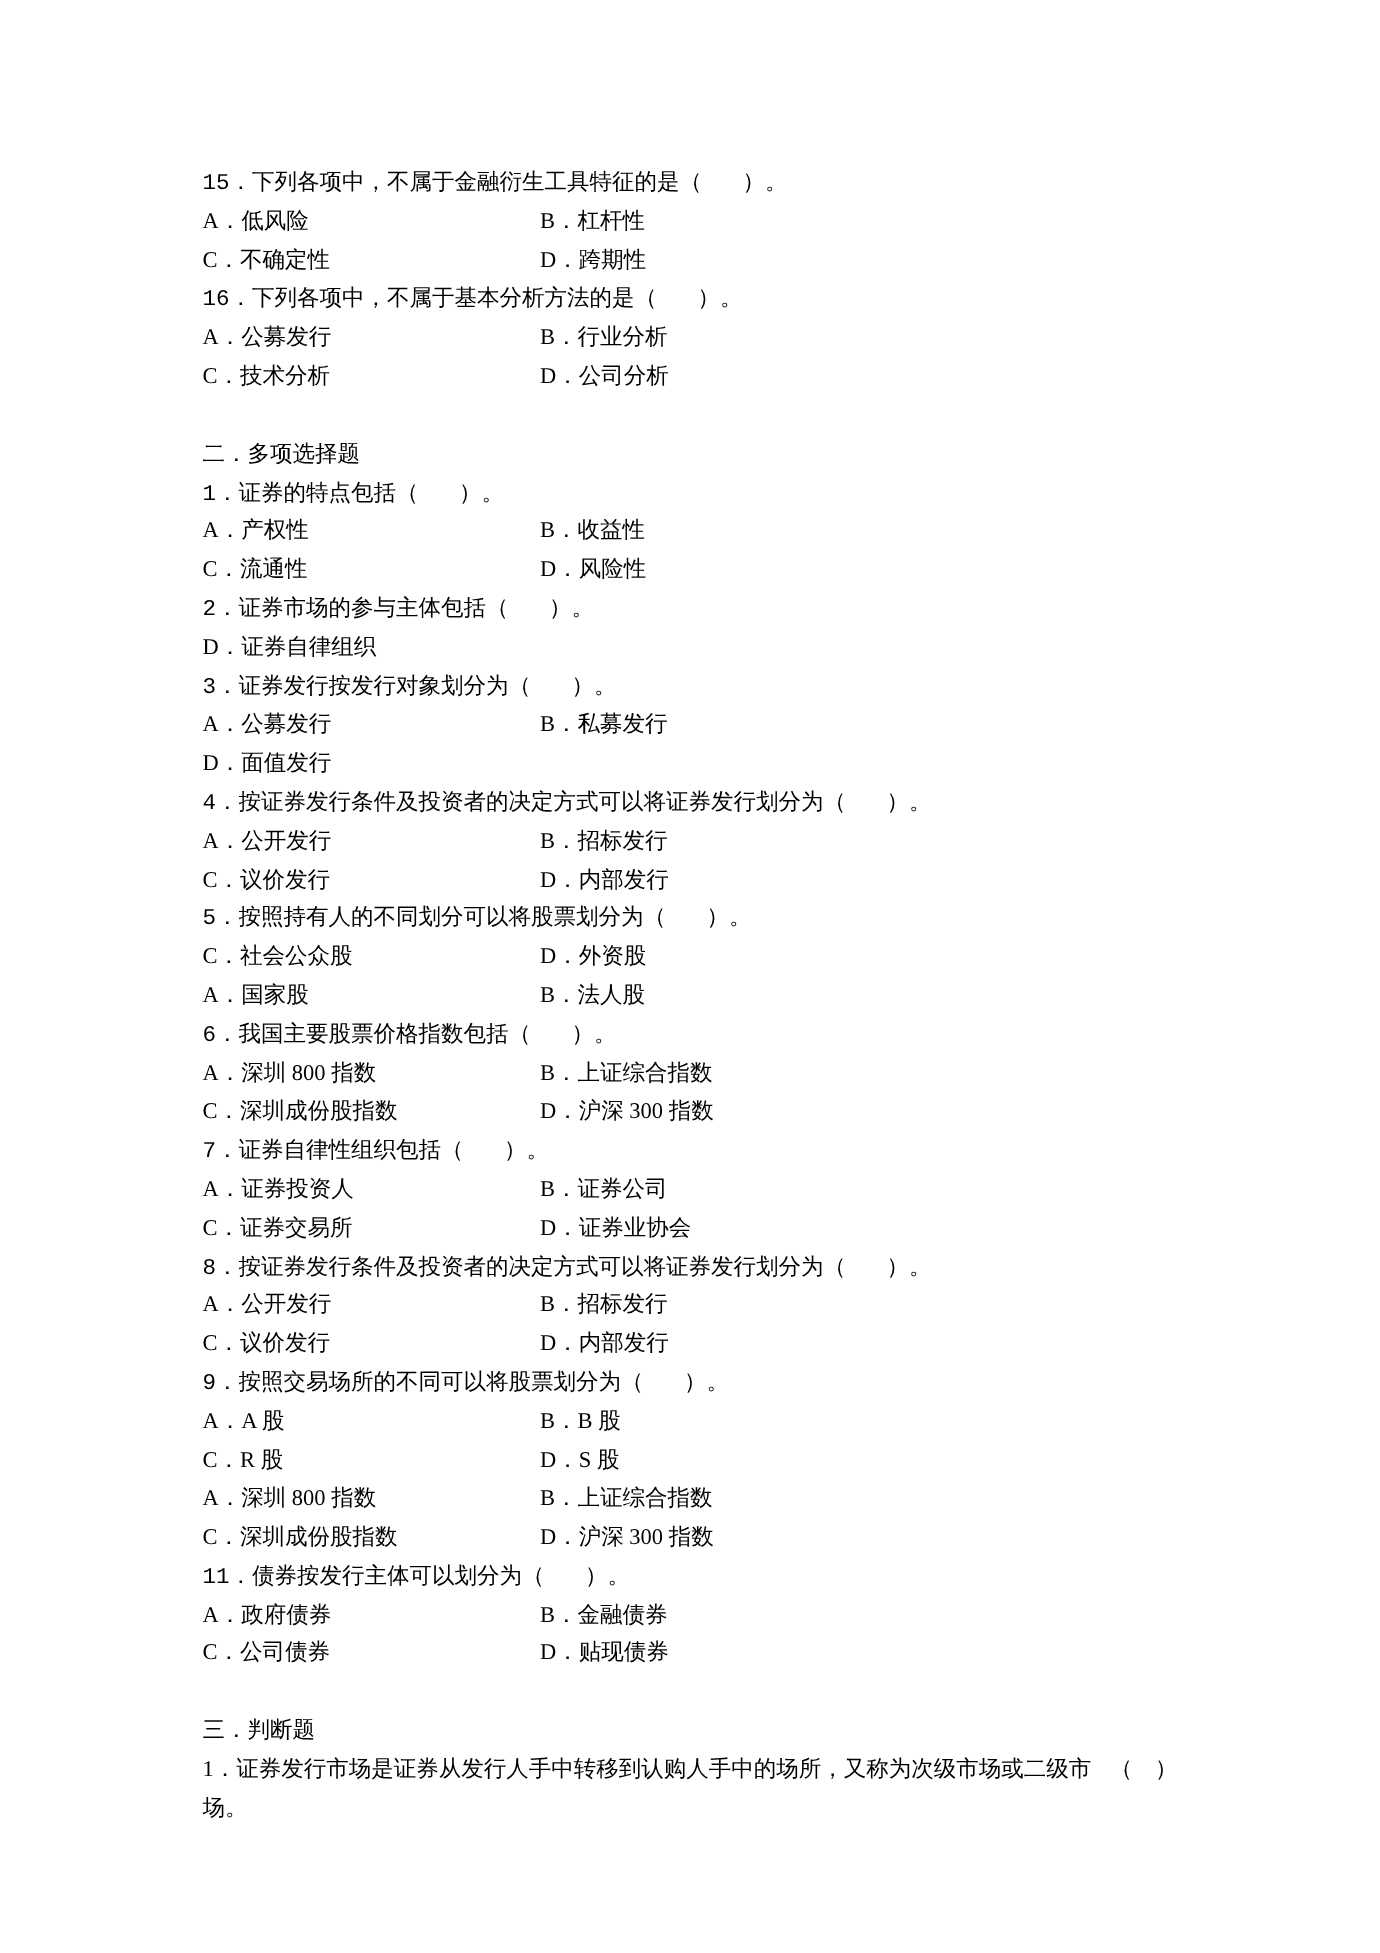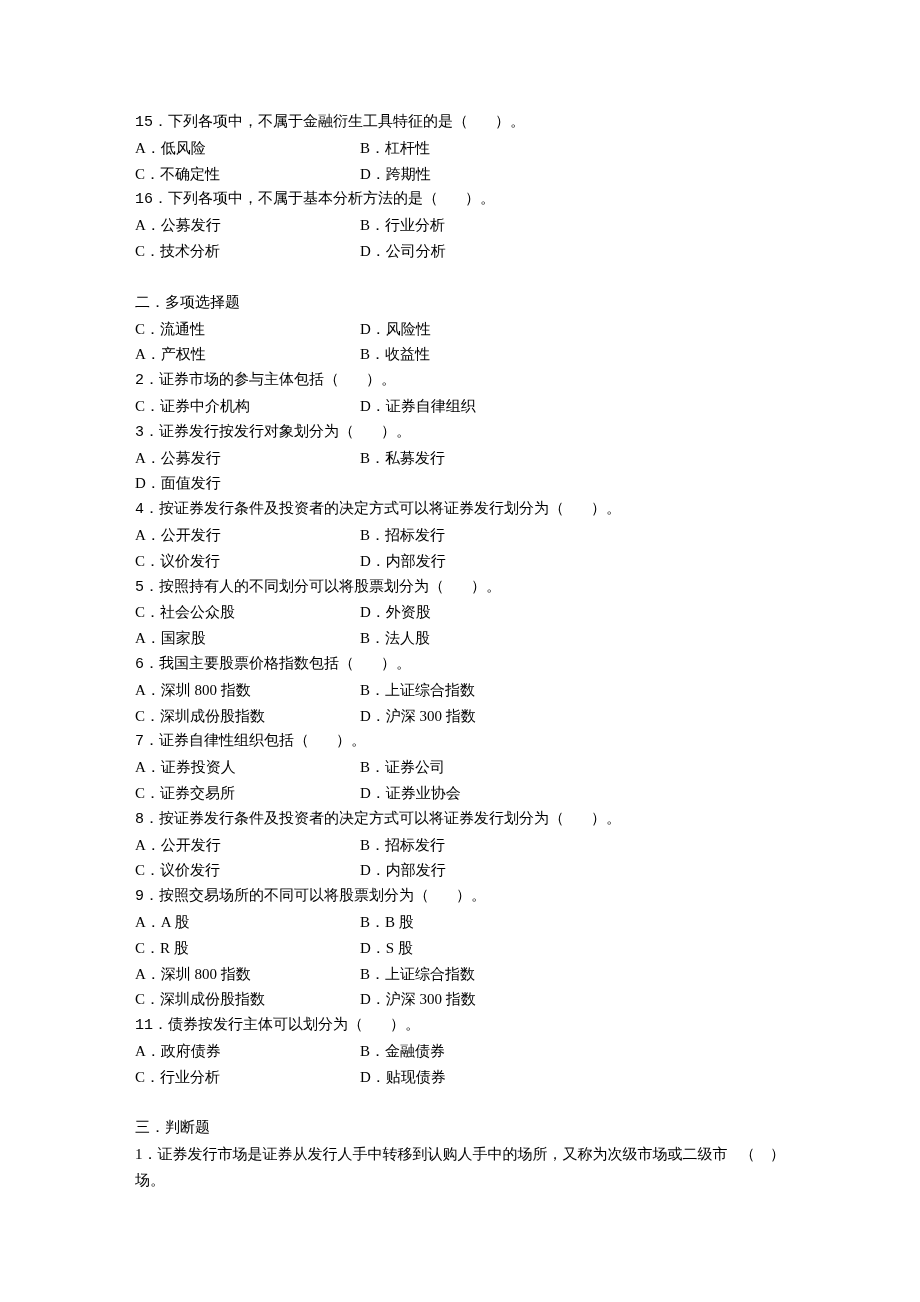--- a/index.html
+++ b/index.html
@@ -69,32 +69,32 @@
   </div>
   <div class="opt-row">
     <div class="opt-left">C．技术分析</div>
     <div class="opt-right">D．公司分析</div>
   </div>
 
   <div class="section-gap"></div>
 
   <div class="q-line">二．多项选择题</div>
 
+  <div class="q-line">1．证券的特点包括（   ）。</div>
+  <div class="opt-row">
+    <div class="opt-left">A．产权性</div>
+    <div class="opt-right">B．收益性</div>
+  </div>
   <div class="opt-row">
     <div class="opt-left">C．流通性</div>
     <div class="opt-right">D．风险性</div>
   </div>
-  <div class="opt-row">
-    <div class="opt-left">A．产权性</div>
-    <div class="opt-right">B．收益性</div>
-  </div>
 
   <div class="q-line">2．证券市场的参与主体包括（   ）。</div>
   <div class="opt-row">
-    <div class="opt-left">C．证券中介机构</div>
     <div class="opt-right">D．证券自律组织</div>
   </div>
 
   <div class="q-line">3．证券发行按发行对象划分为（   ）。</div>
   <div class="opt-row">
     <div class="opt-left">A．公募发行</div>
     <div class="opt-right">B．私募发行</div>
   </div>
   <div class="opt-row">
     <div class="opt-right">D．面值发行</div>
@@ -168,21 +168,21 @@
     <div class="opt-left">C．深圳成份股指数</div>
     <div class="opt-right">D．沪深 300 指数</div>
   </div>
 
   <div class="q-line">11．债券按发行主体可以划分为（   ）。</div>
   <div class="opt-row">
     <div class="opt-left">A．政府债券</div>
     <div class="opt-right">B．金融债券</div>
   </div>
   <div class="opt-row">
-    <div class="opt-left">C．行业分析</div>
+    <div class="opt-left">C．公司债券</div>
     <div class="opt-right">D．贴现债券</div>
   </div>
 
   <div class="section-gap"></div>
 
   <div class="q-line">三．判断题</div>
 
   <div class="tf-row">
     <div class="tf-stem">1．证券发行市场是证券从发行人手中转移到认购人手中的场所，又称为次级市场或二级市场。</div>
     <div class="tf-blank">（    ）</div>

